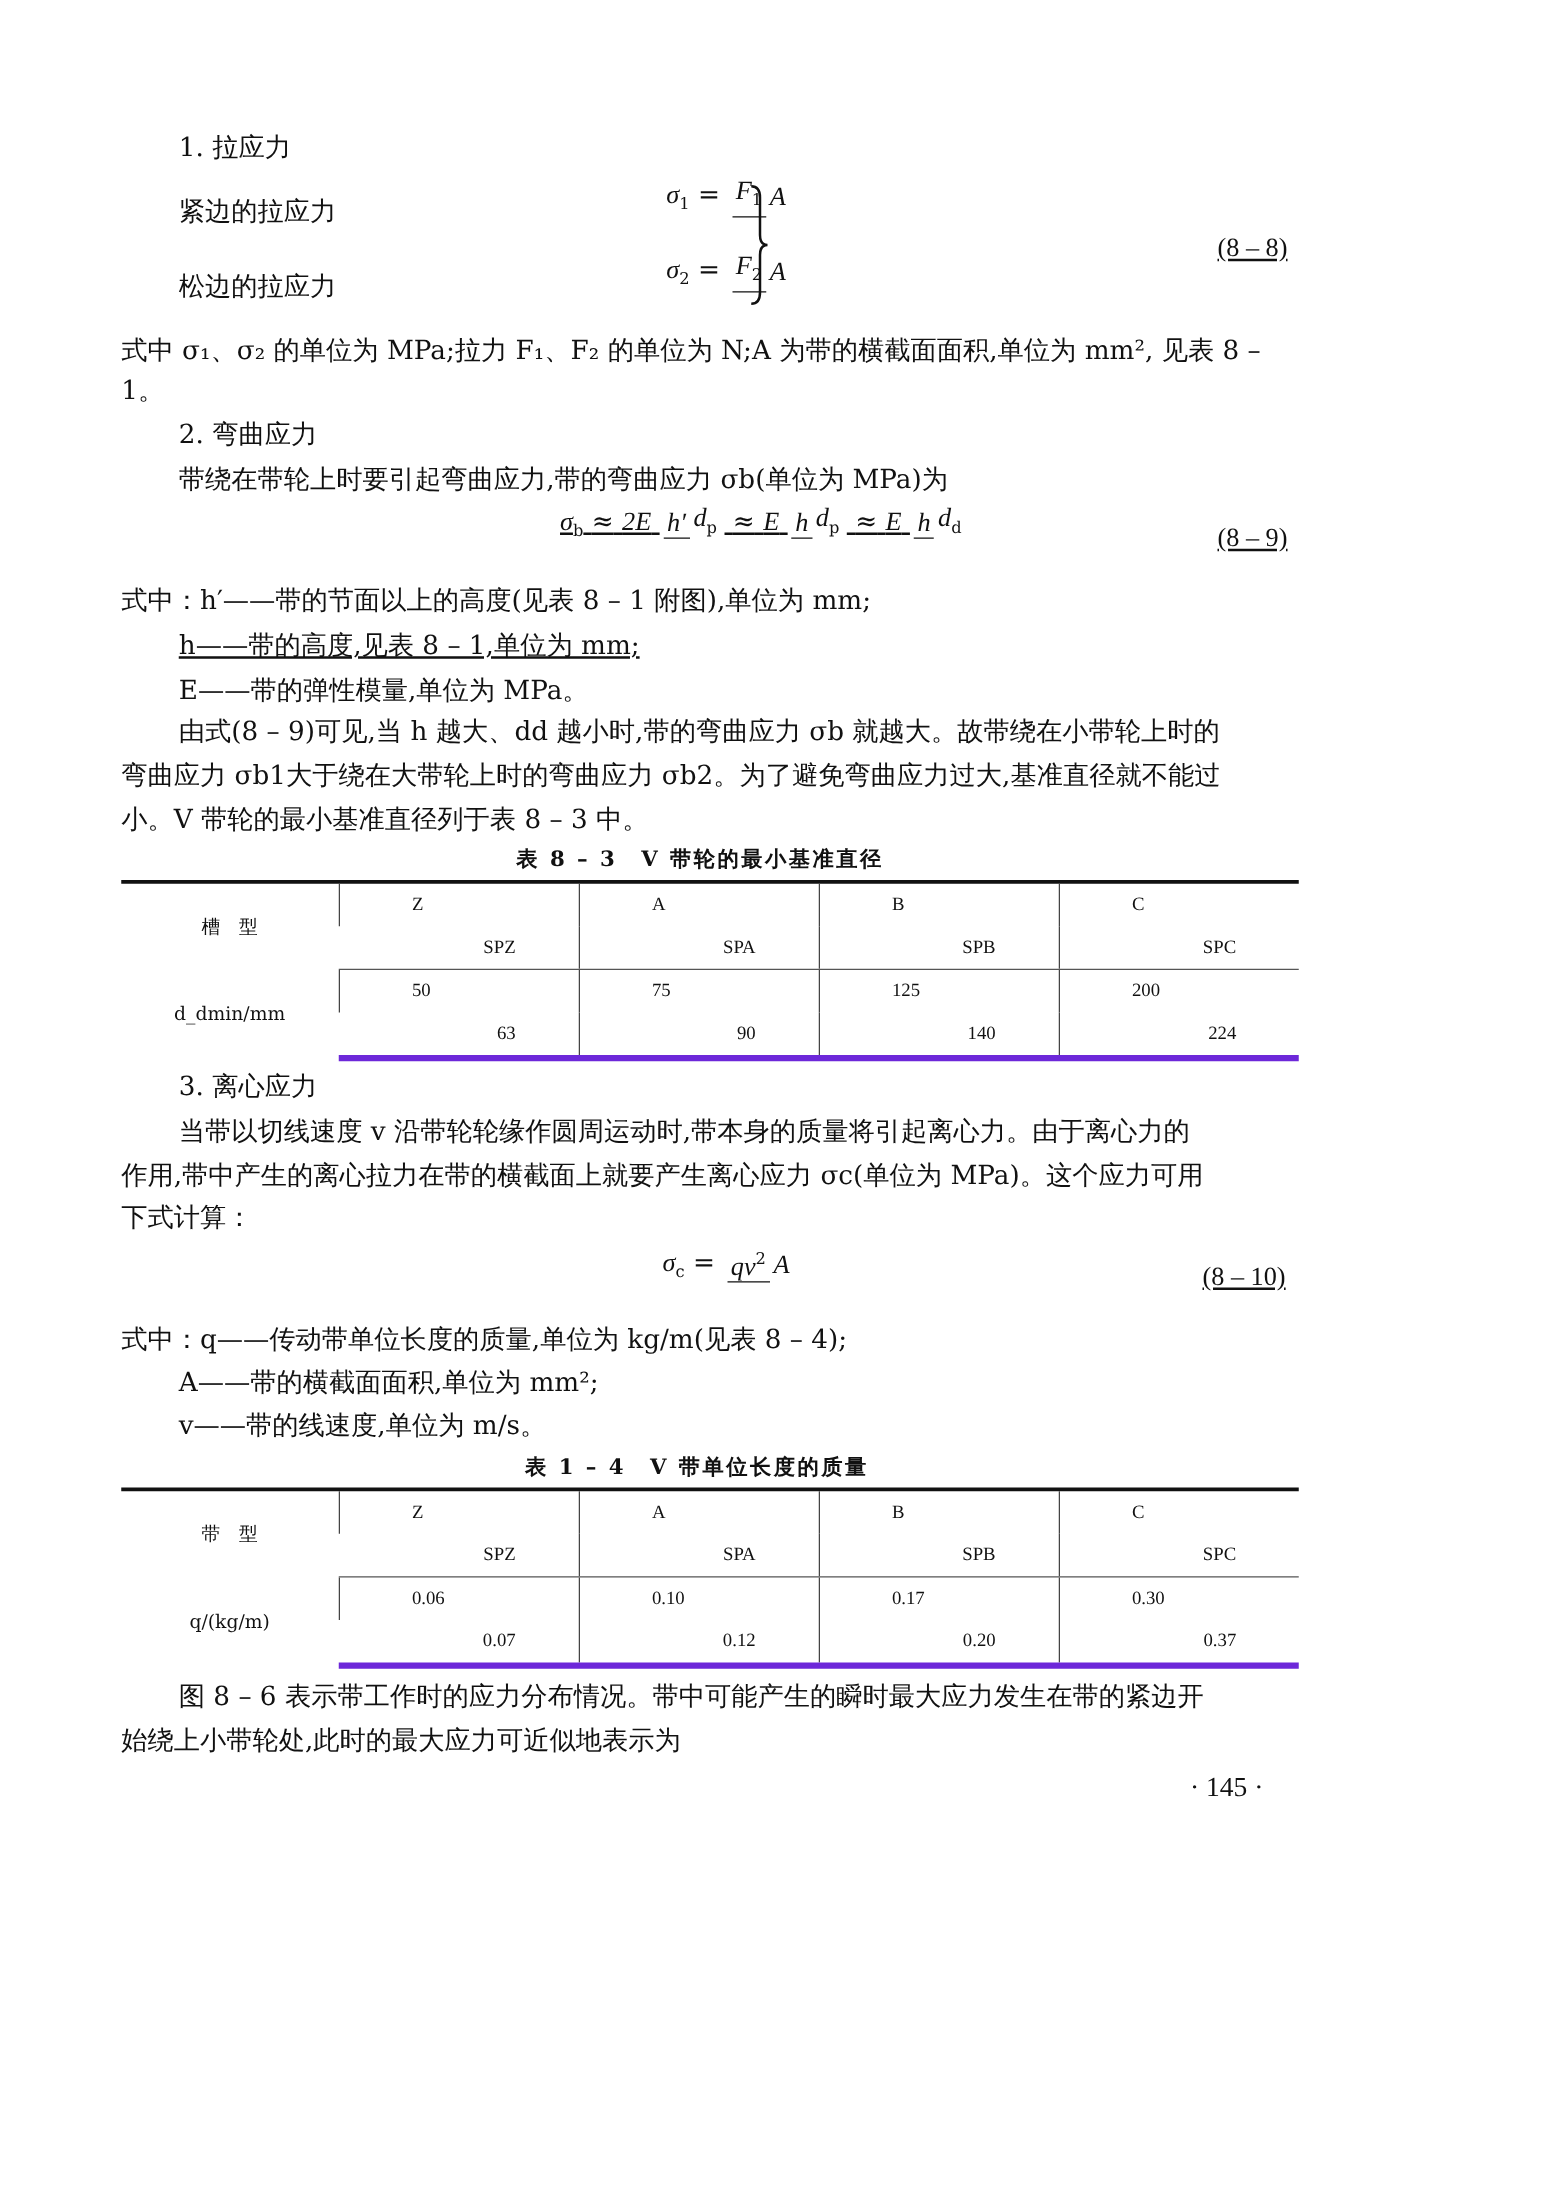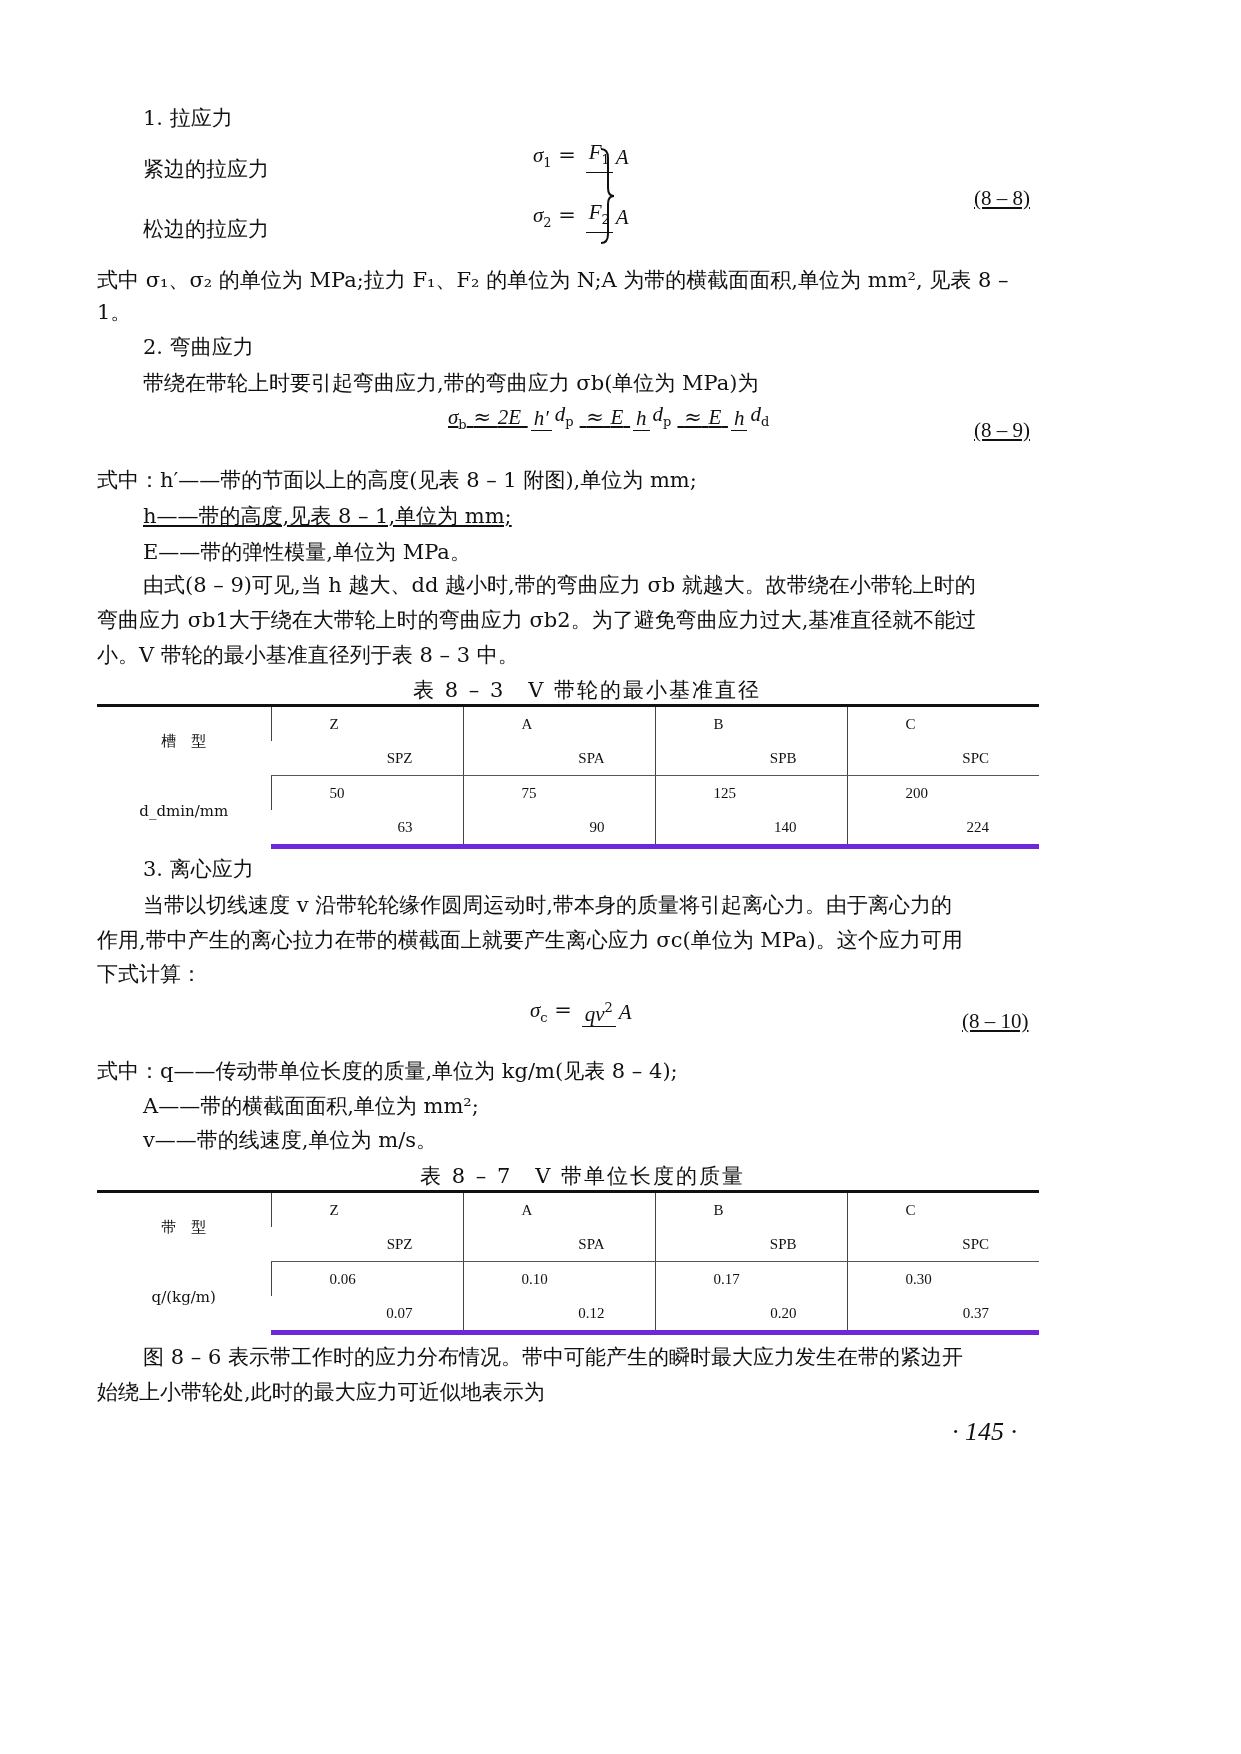--- a/index.html
+++ b/index.html
@@ -9,32 +9,32 @@
     color:#111; font-size:21px;
   }
   .abs { position:absolute; white-space:nowrap; }
   .it { font-style:italic; font-family:"Liberation Serif", serif; }
   .sub { font-size:13px; vertical-align:-5px; }
   .sup { font-size:13px; vertical-align:9px; }
   .frac { display:inline-flex; flex-direction:row; align-items:center; vertical-align:middle; margin:0 3px; }
   .frac .num { border-bottom:1.5px solid #111; padding:0 3px; line-height:24px; }
   .frac .den { padding:0 3px; line-height:24px; }
   .eqno { font-family:"Liberation Serif", serif;text-decoration:underline; }
-  .caption { font-weight:normal; font-size:21px; letter-spacing:2px; }
+  .caption { font-weight:bold; font-size:17px; letter-spacing:2px; }
   table.bt { position:absolute; border-collapse:collapse; font-family:"Liberation Serif", serif; font-size:15px; }
   table.bt td { border-left:1.5px solid #444; padding:0; height:34px; position:relative; }
   table.bt td:first-child { border-left:none; }
   table.bt tr.r1 td { border-top:3px solid #111; }
   table.bt tr.r2 td { border-bottom:1.5px solid #555; }
   table.bt tr.r3 td { }
   table.bt tr.r4 td { border-bottom:5px solid #6d28d9; }
   .cl { padding-left:58px !important; text-align:left; }
   .cr { text-align:right; padding-right:50px !important; }
   .rowhead { text-align:center; font-size:15px; font-family:"DejaVu Serif", serif; }
-  .pageno { font-family:"Liberation Serif", serif; font-style:italic; font-size:26px; }
+  .pageno { font-family:"Liberation Serif", serif; font-size:22px; }
 </style>
 </head>
 <body>
 
 <div class="abs" style="left:143px;top:104px;">1. 拉应力</div>
 <div class="abs" style="left:143px;top:155px;">紧边的拉应力</div>
 <div class="abs" style="left:143px;top:215px;">松边的拉应力</div>
 
 <div class="abs" style="left:533px;top:140px;">
   <span class="it">σ</span><span class="sub">1</span>
@@ -144,21 +144,21 @@
       <span class="num"><span class="it">qv</span><span class="sup">2</span></span>
       <span class="den it">A</span>
     </span>
 </div>
 <div class="abs eqno" style="left:962px;top:1009px;">(8 – 10)</div>
 
 <div class="abs" style="left:97px;top:1057px;">式中：q——传动带单位长度的质量,单位为 kg/m(见表 8 – 4);</div>
 <div class="abs" style="left:143px;top:1092px;">A——带的横截面面积,单位为 mm²;</div>
 <div class="abs" style="left:143px;top:1126px;">v——带的线速度,单位为 m/s。</div>
 
-<div class="abs caption" style="left:420px;top:1162px;">表 8 – 7　V 带单位长度的质量</div>
+<div class="abs caption" style="left:420px;top:1162px;">表 1 – 4　V 带单位长度的质量</div>
 <table class="bt" style="left:97px;top:1190px;width:942px;">
   <colgroup>
       <col style="width:174px">
       <col style="width:192px">
       <col style="width:192px">
       <col style="width:192px">
       <col style="width:192px">
     </colgroup>
   <tbody>
       <tr class="r1">

